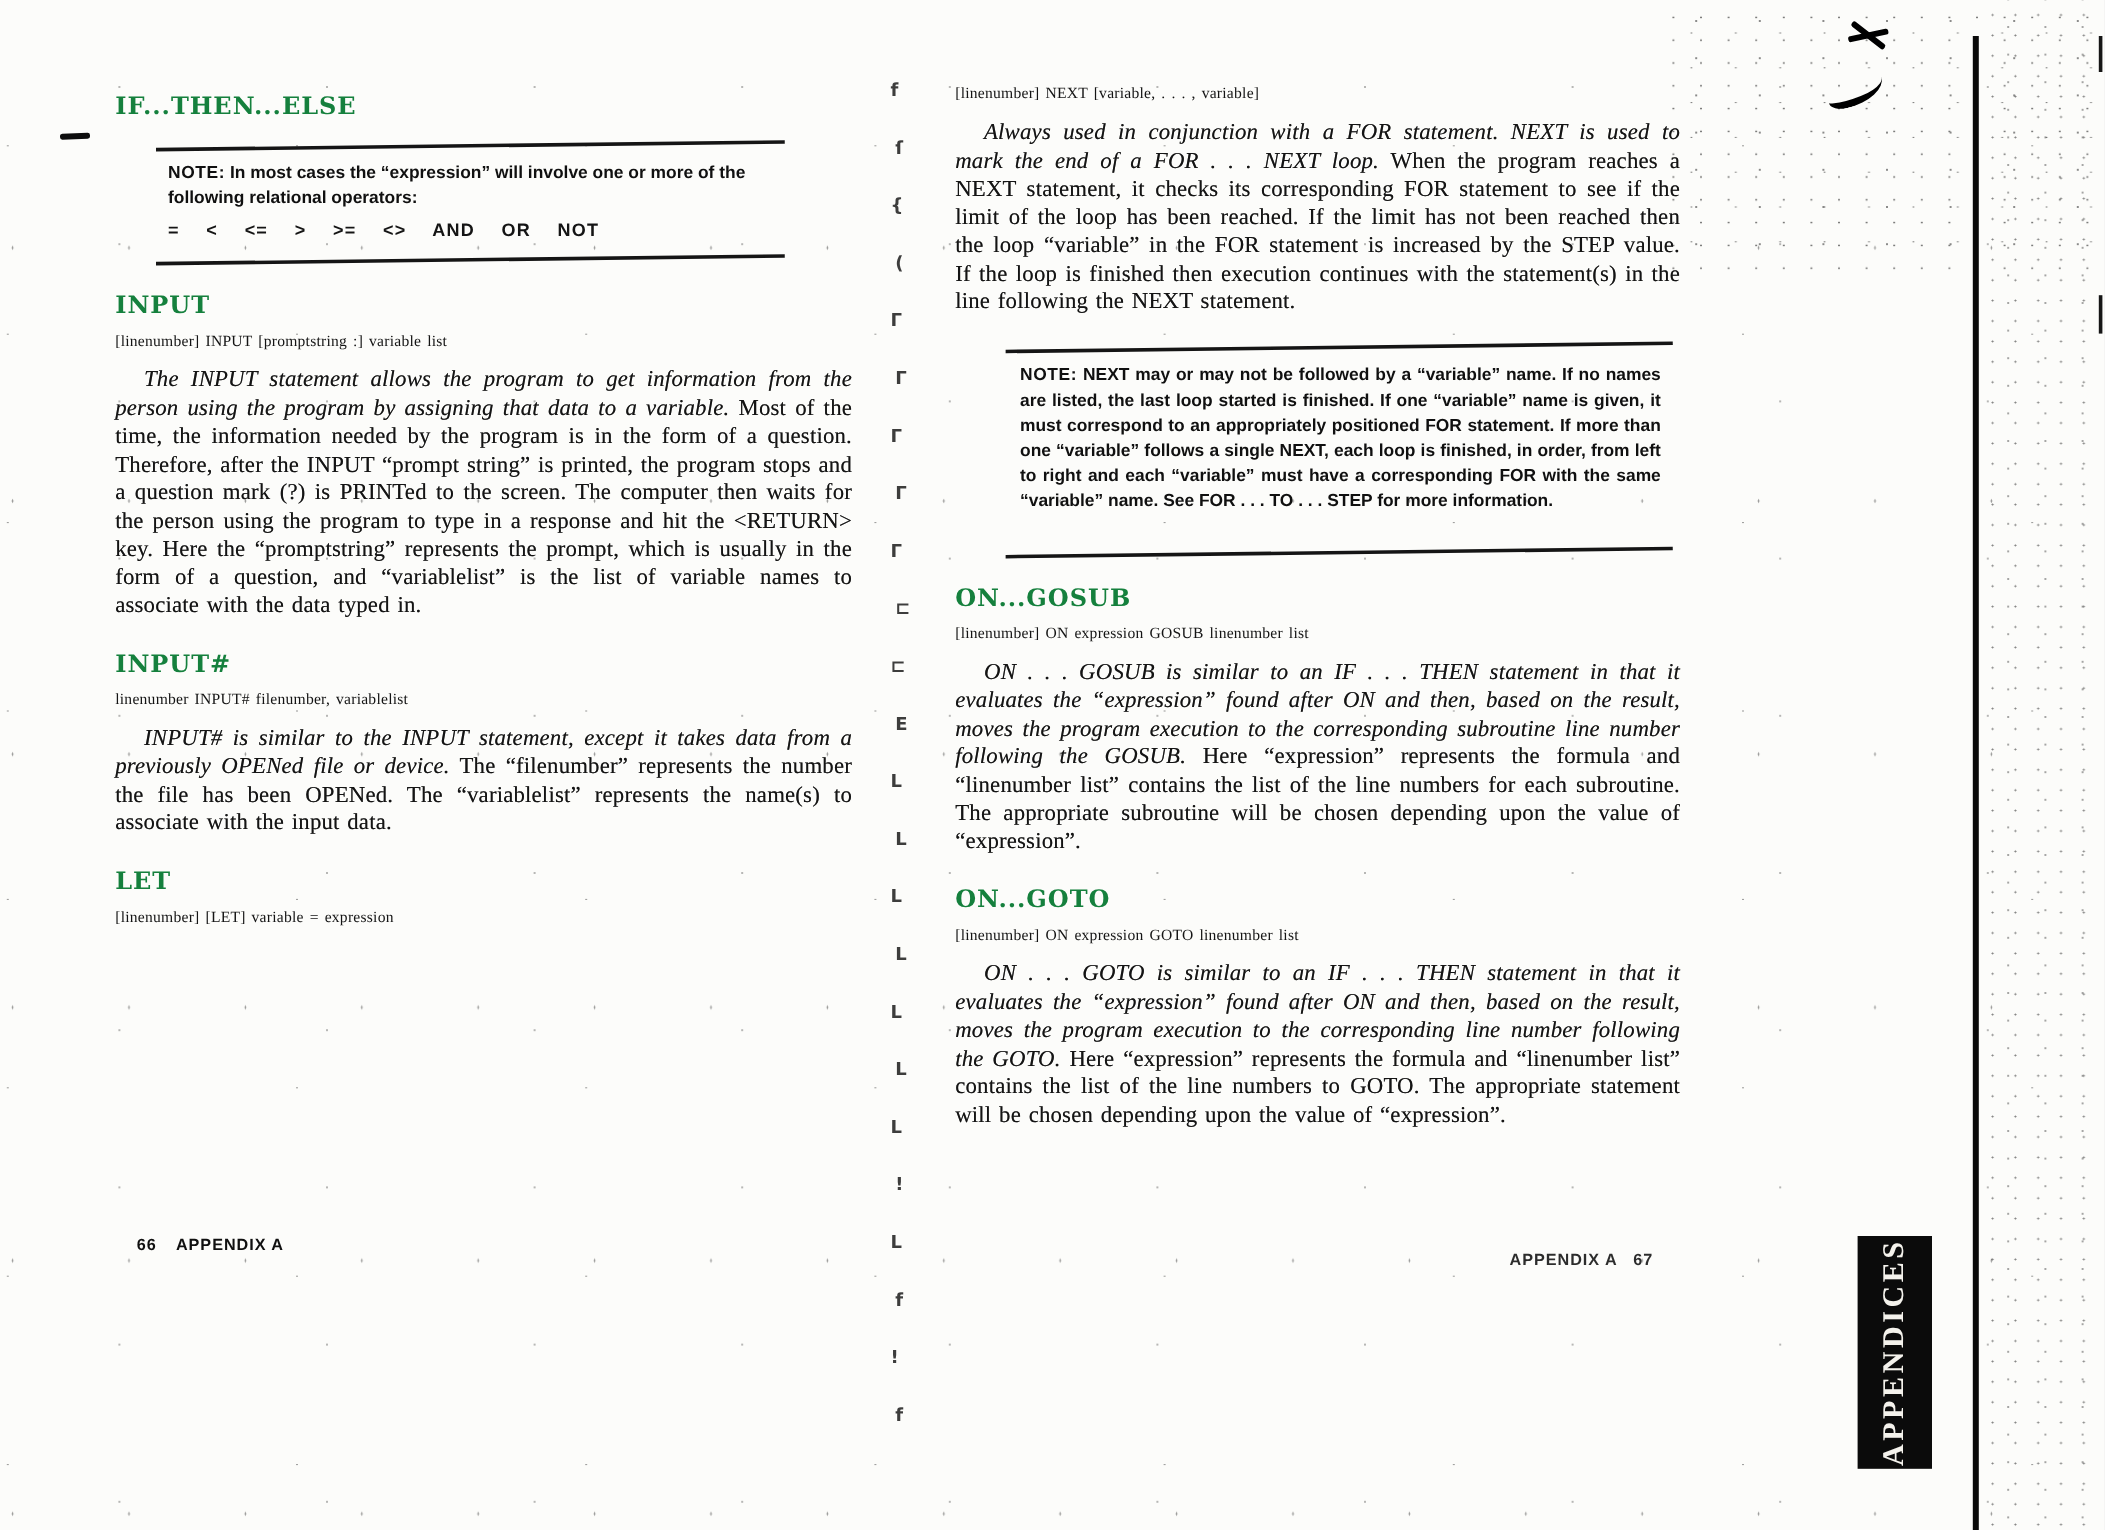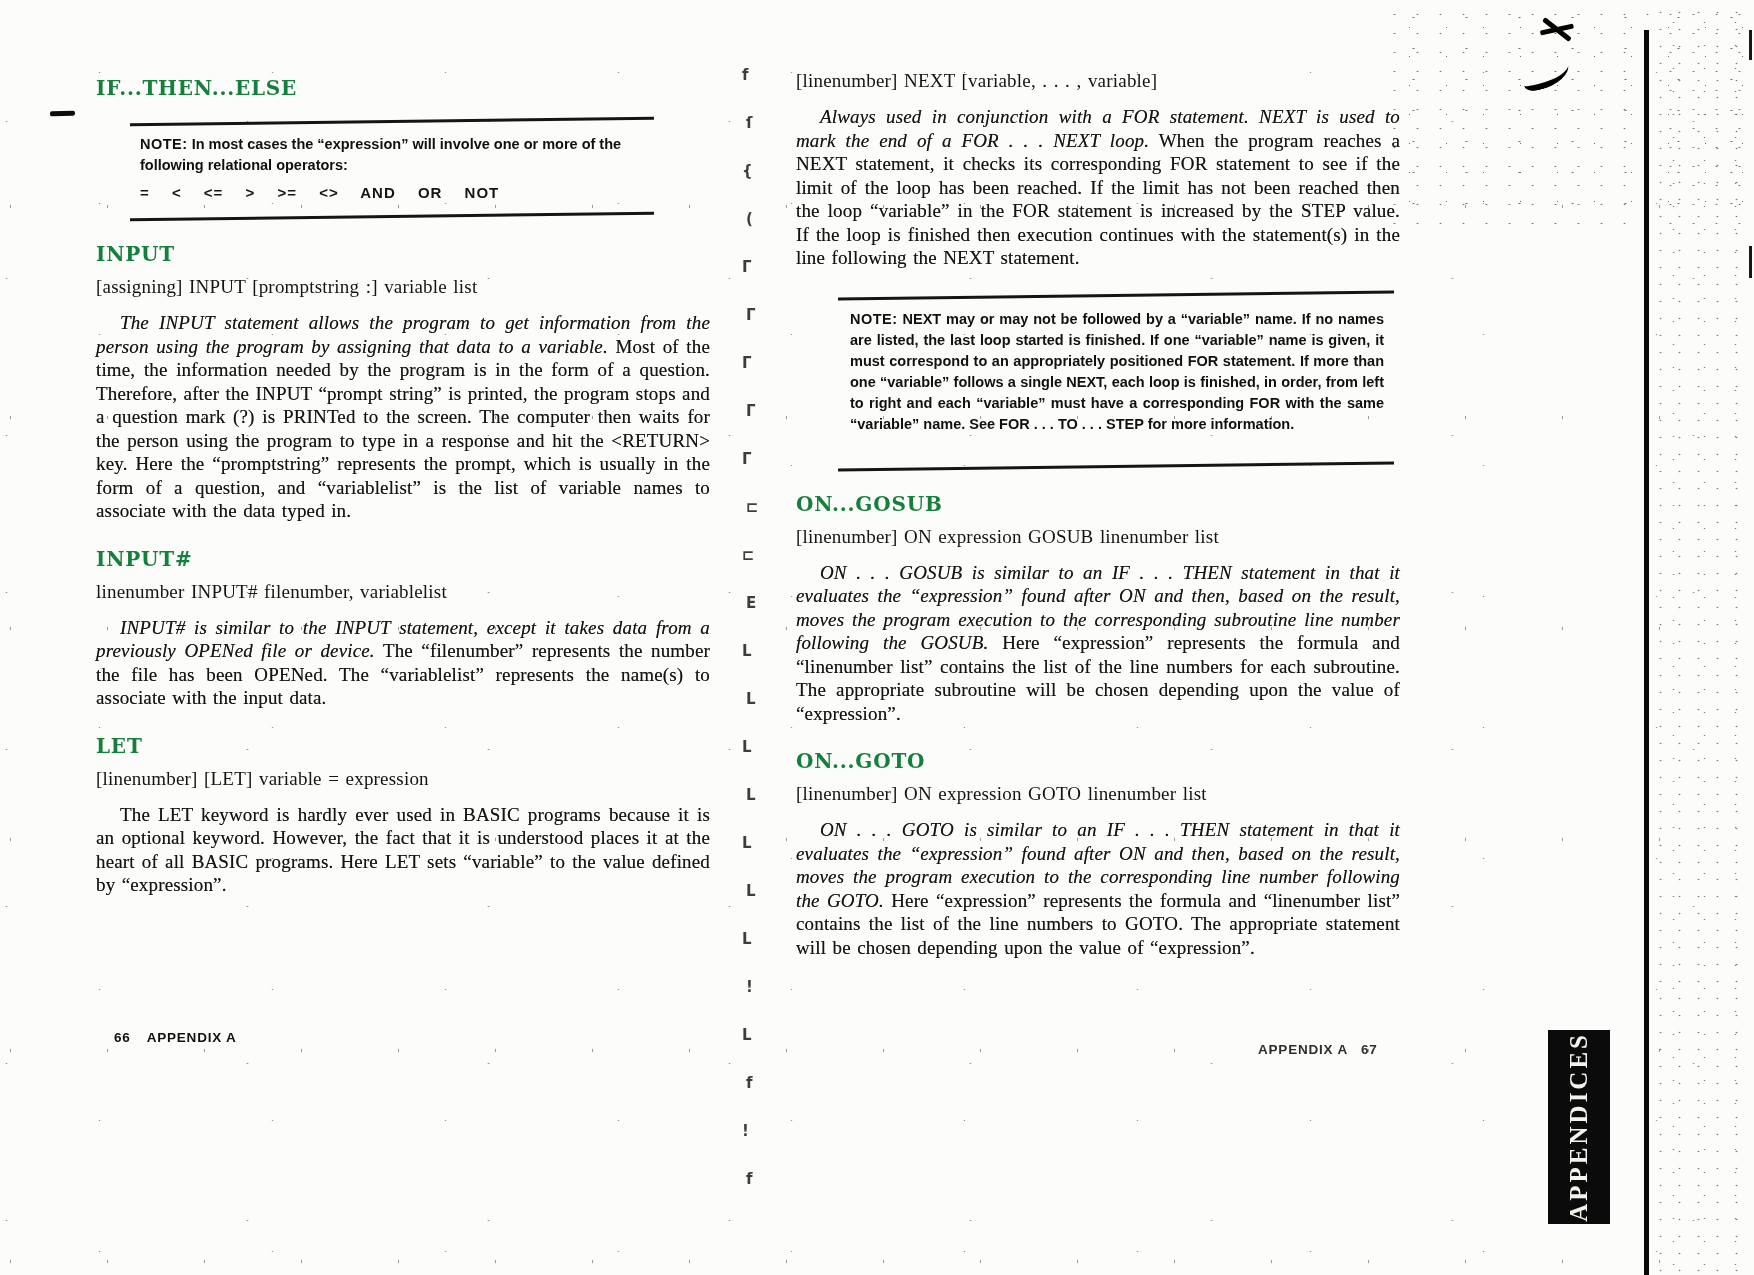--- a/index.html
+++ b/index.html
@@ -13,21 +13,21 @@
   .col.left  { left:96px;  top:76px; width:614px; }
   .col.right { left:796px; top:70px; width:604px; }
 
   h2.head {
     font-family:"DejaVu Serif", serif;
     font-size:20px; font-weight:bold; letter-spacing:0.8px;
     margin:24px 0 10px 0; color:#15803d;
   }
   section:first-child h2.head { margin-top:0; }
 
-  p.syntax { font-size:19px; margin:0 0 13px 0; letter-spacing:0.2px; word-spacing:1.5px; }
+  p.syntax { font-size:13px; margin:0 0 13px 0; letter-spacing:0.2px; word-spacing:1.5px; }
   p.body {
     font-size:19px; line-height:23.5px; text-align:justify;
     margin:0 0 6px 0; letter-spacing:0.15px; word-spacing:1.5px;
     text-shadow:0 0 0.5px rgba(0,0,0,0.55);
   }
   p.body.indent { text-indent:24px; }
   p.body i { font-style:italic; }
 
   
   .notebox { margin:20px 0 14px 34px; width:524px; }
@@ -157,34 +157,33 @@
 
     <div class="notebox">
       <div class="rule"></div>
       <p class="note-text"><span class="nlabel">NOTE:</span> <span>In most cases the “expression” will involve one or more of the following relational operators:</span></p>
       <p class="ops">= &lt; &lt;= &gt; &gt;= &lt;&gt; AND OR NOT</p>
       <div class="rule"></div>
     </div>
 
     <section>
       <h2 class="head">INPUT</h2>
-      <p class="syntax">[assigning] INPUT [promptstring :] variable list</p>
+      <p class="syntax">[linenumber] INPUT [promptstring :] variable list</p>
       <p class="body indent"><i>The INPUT statement allows the program to get information from the person using the program by assigning that data to a variable.</i> <span>Most of the time, the information needed by the program is in the form of a question. Therefore, after the INPUT “prompt string” is printed, the program stops and a question mark (?) is PRINTed to the screen. The computer then waits for the person using the program to type in a response and hit the &lt;RETURN&gt; key. Here the “promptstring” represents the prompt, which is usually in the form of a question, and “variablelist” is the list of variable names to associate with the data typed in.</span></p>
     </section>
 
     <section>
       <h2 class="head">INPUT#</h2>
       <p class="syntax">linenumber INPUT# filenumber, variablelist</p>
       <p class="body indent"><i>INPUT# is similar to the INPUT statement, except it takes data from a previously OPENed file or device.</i> <span>The “filenumber” represents the number the file has been OPENed. The “variablelist” represents the name(s) to associate with the input data.</span></p>
     </section>
 
     <section>
       <h2 class="head">LET</h2>
       <p class="syntax">[linenumber] [LET] variable = expression</p>
-      <p class="body indent">The LET keyword is hardly ever used in BASIC programs because it is an optional keyword. However, the fact that it is understood places it at the heart of all BASIC programs. Here LET sets “variable” to the value defined by “expression”.</p>
     </section>
   </div>
 
   <div class="col right">
 
     <section>
       <p class="syntax">[linenumber] NEXT [variable, . . . , variable]</p>
       <p class="body indent"><i>Always used in conjunction with a FOR statement. NEXT is used to mark the end of a FOR . . . NEXT loop.</i> <span>When the program reaches a NEXT statement, it checks its corresponding FOR statement to see if the limit of the loop has been reached. If the limit has not been reached then the loop “variable” in the FOR statement is increased by the STEP value. If the loop is finished then execution continues with the statement(s) in the line following the NEXT statement.</span></p>
     </section>
 

